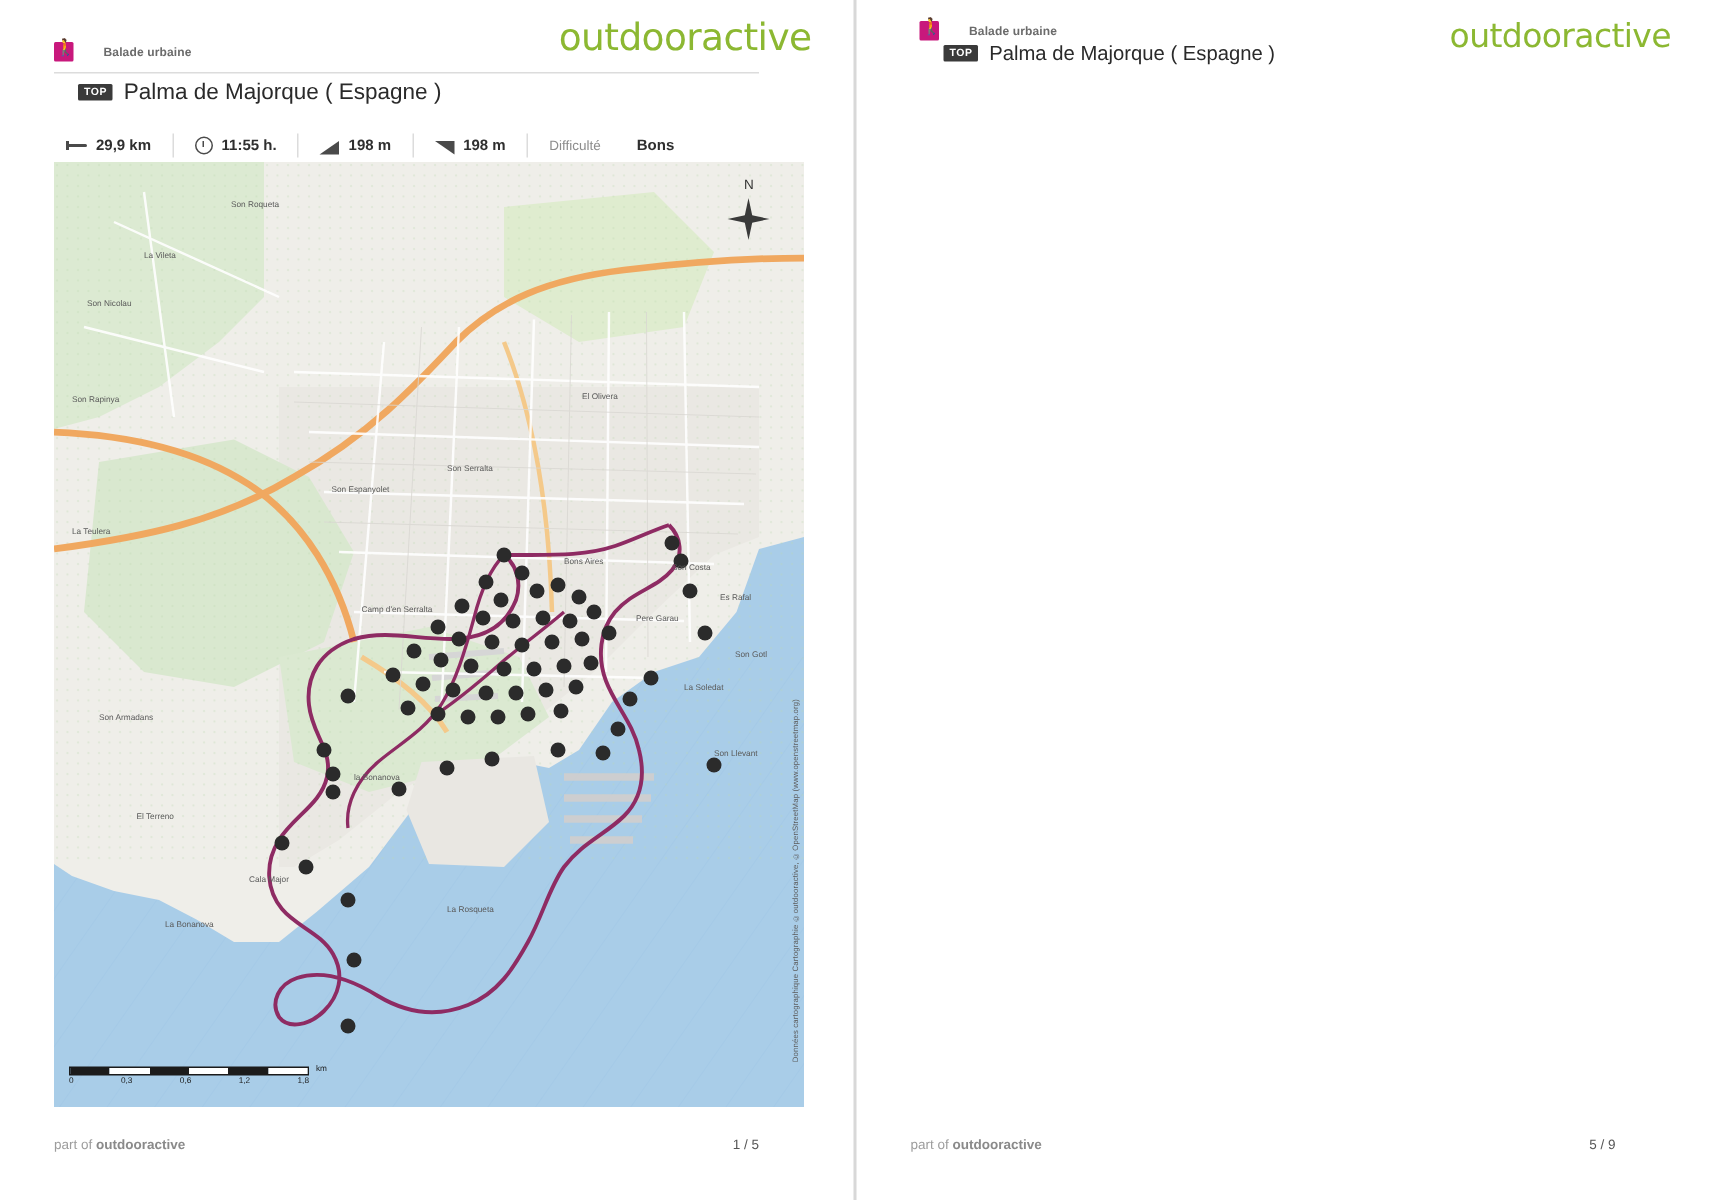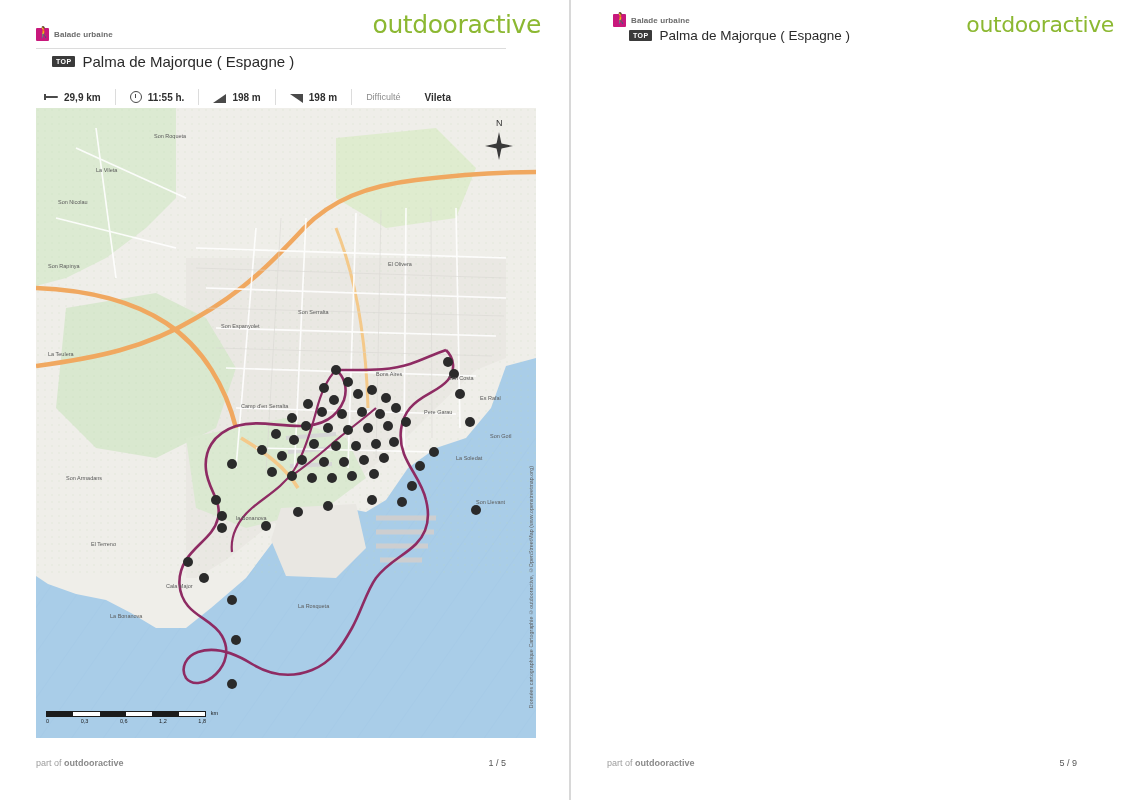--- a/index.html
+++ b/index.html
@@ -15,21 +15,21 @@
   .page-right { border-left: 1px solid #d8d8d8; }
 
   
   .brand {
     position: absolute; right: 28px; top: 10px;
     font-size: 25px; color: #8cb832; letter-spacing: -0.4px;
     font-family: "DejaVu Sans", sans-serif; font-weight: 400;
   }
   .brand-sm { font-size: 22px; }
 
-  .cat-row { display: flex; align-items: center; gap: 5px; }
+  .cat-row { display: flex; align-items: center; gap: 20px; }
   .cat-badge {
     width: 13px; height: 13px; background: #c8187c; position: relative;
     display: inline-block; border-radius: 1px;
   }
   .cat-badge::before {
     content: "\1F6B6"; position: absolute; left: 1px; top: -2px;
     font-size: 11px; color: #fff; line-height: 13px;
   }
   .cat-label { font-size: 8px; color: #6b6b6b; font-weight: bold; letter-spacing: .1px; }
 
@@ -121,21 +121,21 @@
       <div class="stat">
         <span class="ic-up"></span>
         <span class="stat-val">198 m</span>
       </div>
       <div class="stat">
         <span class="ic-down"></span>
         <span class="stat-val">198 m</span>
       </div>
       <div class="stat">
         <span class="stat-lbl">Difficulté</span>
-        <span class="stat-val" style="margin-left:18px">Vileta</span>
+        <span class="stat-val" style="margin-left:18px">Bons</span>
       </div>
     </div>
 
     <div class="map-wrap">
       <svg width="500" height="630" viewBox="0 0 500 630">
         <defs>
           <pattern id="sealines" width="26" height="26" patternUnits="userSpaceOnUse" patternTransform="rotate(35)">
             <line x1="0" y1="0" x2="0" y2="26" stroke="#9ec4e4" stroke-width="1"></line>
           </pattern>
           <pattern id="greendot" width="7" height="7" patternUnits="userSpaceOnUse">

